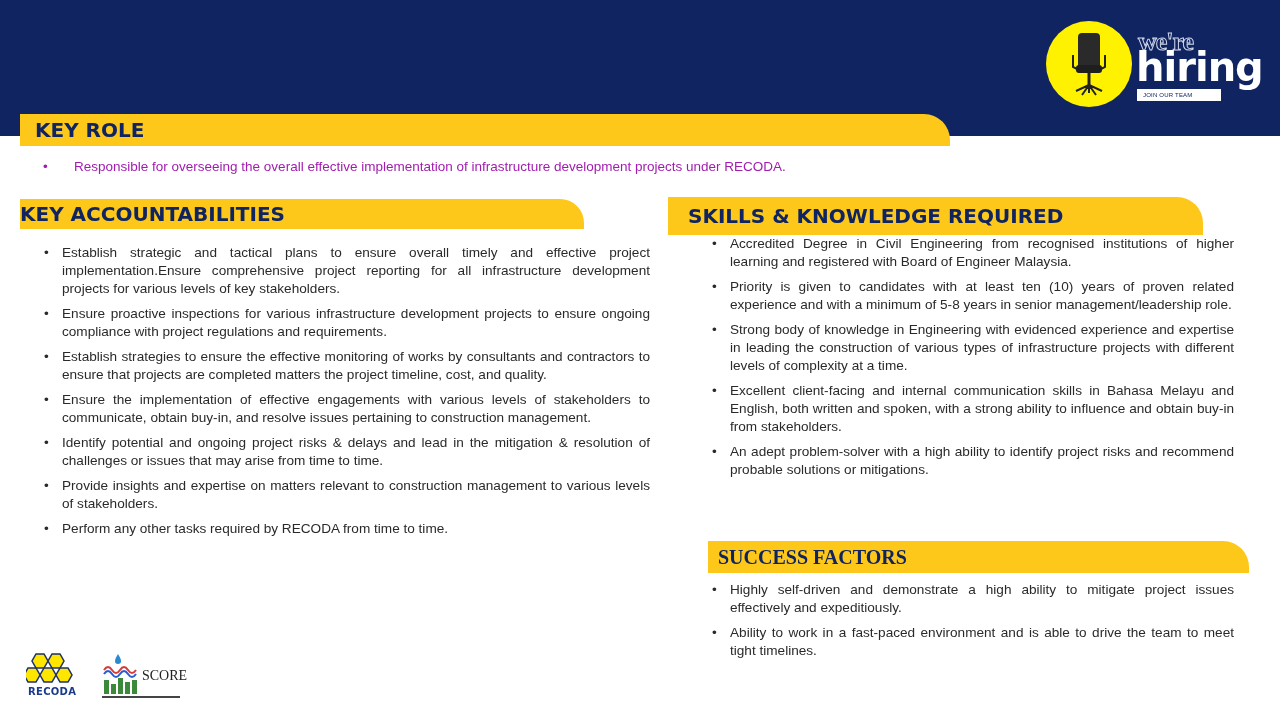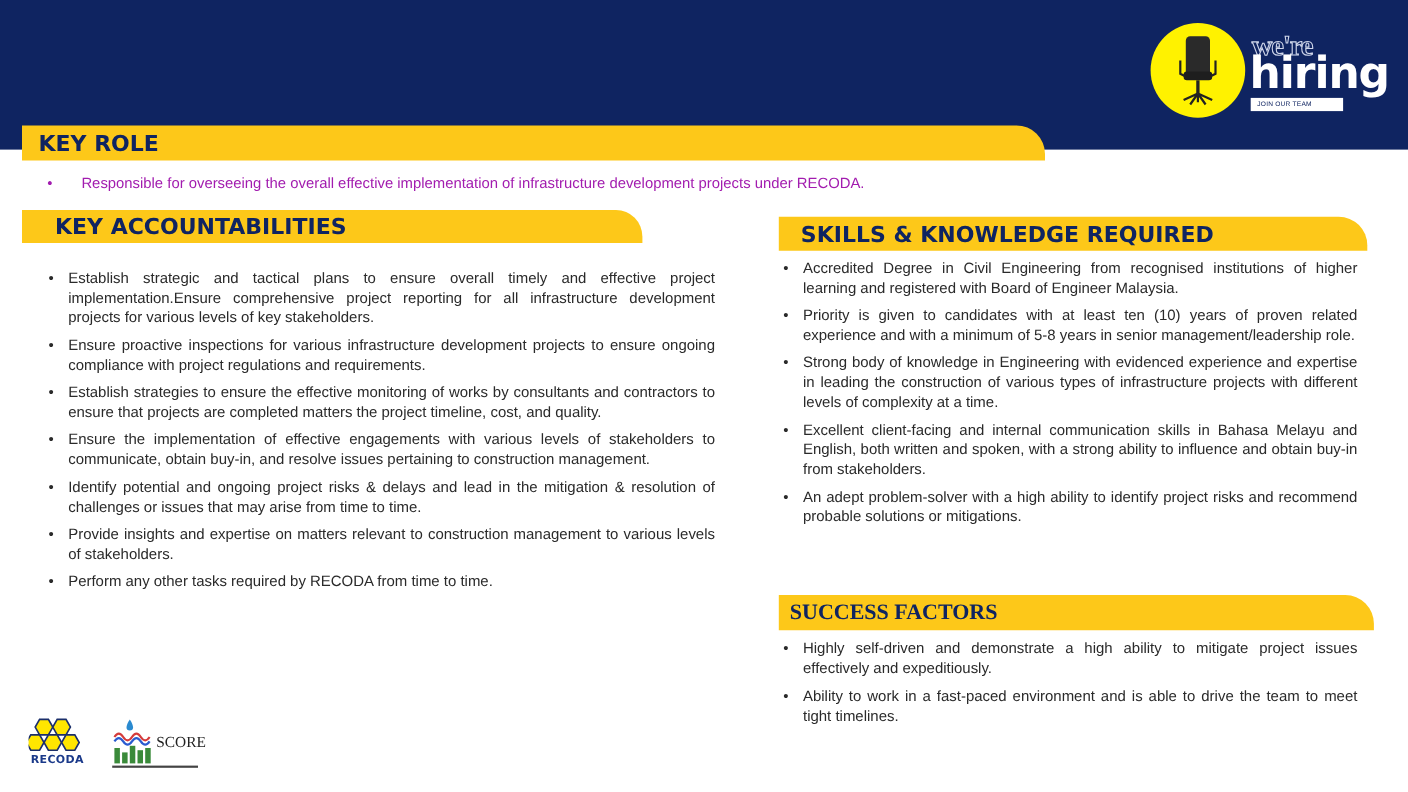--- a/index.html
+++ b/index.html
@@ -10,22 +10,22 @@
   .title { position: absolute; left: 29px; top: 36px; color: #ffffff; font-family: "DejaVu Sans", sans-serif; font-weight: bold; font-size: 40px; letter-spacing: 0.2px; white-space: nowrap; }
 
   .hiring { position: absolute; left: 1046px; top: 21px; width: 210px; height: 86px; }
   .hiring .circle { position: absolute; left: 0; top: 0; width: 86px; height: 86px; border-radius: 50%; background: #FFF200; }
   .hiring .were { position: absolute; left: 92px; top: 8px; font-family: Liberation Serif, serif; font-size: 26px; font-weight: bold; color: transparent; -webkit-text-stroke: 1px #cfd6ea; letter-spacing: -1px; line-height: 1; }
   .hiring .hire { position: absolute; left: 90px; top: 26px; font-family: "DejaVu Sans", sans-serif; font-size: 40px; font-weight: bold; color: #ffffff; letter-spacing: -1px; line-height: 1; }
   .hiring .join { position: absolute; left: 91px; top: 68px; width: 84px; height: 12px; background: #ffffff; color: #0F2461; font-size: 6px; line-height: 12px; padding-left: 6px; letter-spacing: 0.2px; }
 
   .bar { position: absolute; background: #FDC819; color: #0F2461; font-family: "DejaVu Sans", sans-serif; font-weight: bold; font-size: 20px; display: flex; align-items: center; white-space: nowrap; }
   .bar-keyrole { left: 20px; top: 114px; width: 930px; height: 32px; border-top-right-radius: 26px; padding-left: 15px; }
-  .bar-acc { left: 20px; top: 191px; width: 564px; height: 30px; border-top-right-radius: 24px; padding-left: 30px; }
-  .bar-skills { left: 708px; top: 197px; width: 535px; height: 31px; border-top-right-radius: 26px; padding-left: 20px; }
+  .bar-acc { left: 20px; top: 199px; width: 564px; height: 30px; border-top-right-radius: 24px; }
+  .bar-skills { left: 668px; top: 197px; width: 535px; height: 38px; border-top-right-radius: 26px; padding-left: 20px; }
   .bar-success { left: 708px; top: 541px; width: 541px; height: 32px; border-top-right-radius: 26px; padding-left: 10px; font-family: Liberation Serif, serif; }
 
   .keyrole-text { position: absolute; left: 43px; top: 159px; font-size: 13.5px; color: #a21caf; white-space: nowrap; }
   .keyrole-text .dot { display: inline-block; width: 31px; }
 
   ul.list { position: absolute; list-style: none; font-size: 13.6px; line-height: 18px; color: #2a2a2a; }
   ul.list li { position: relative; padding-left: 18px; text-align: justify; margin-bottom: 7px; }
   ul.list li::before { content: "•"; position: absolute; left: 0; top: 0; }
   .list-acc { left: 44px; top: 244px; width: 606px; }
   .list-skills { left: 712px; top: 235px; width: 522px; }

